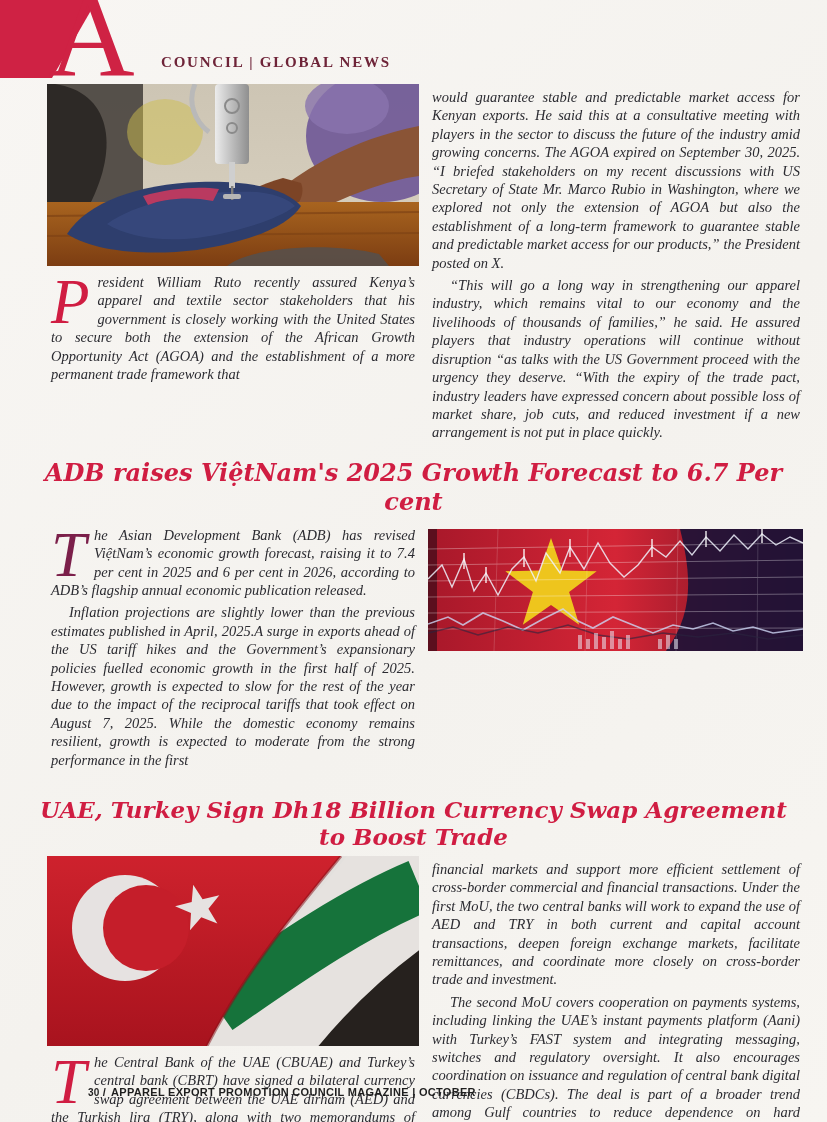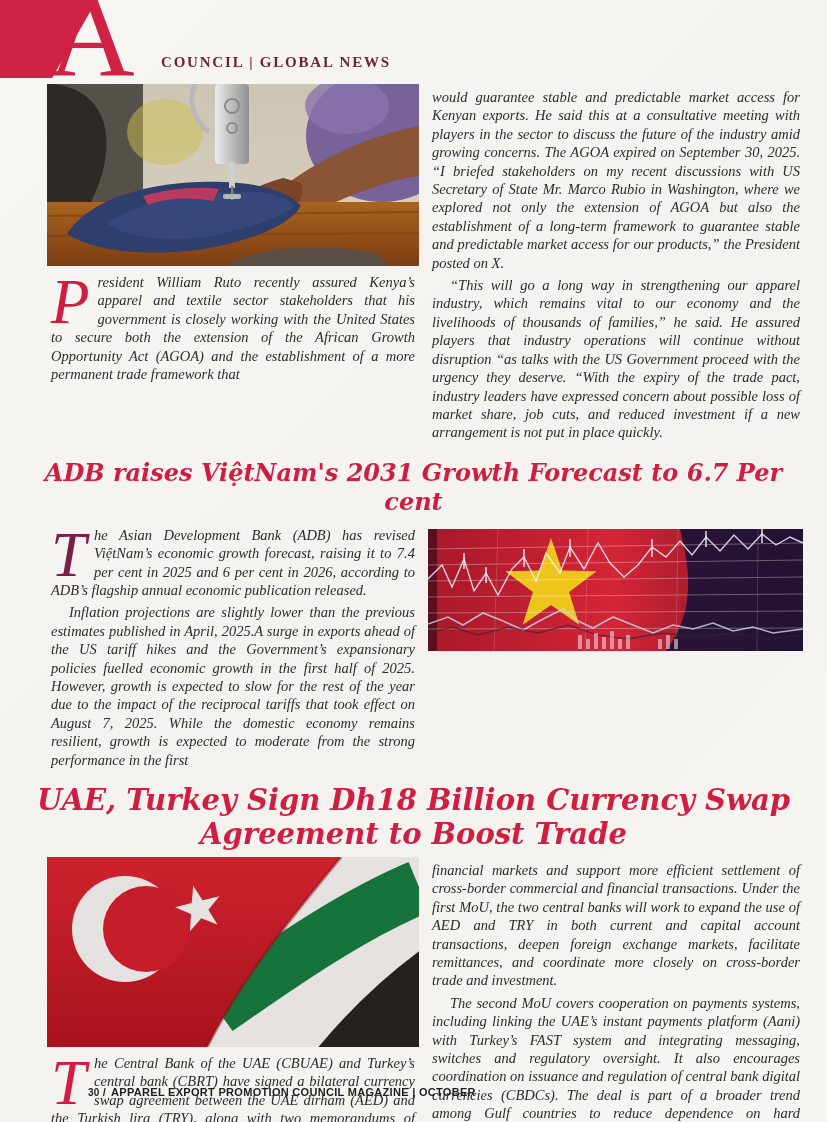--- a/index.html
+++ b/index.html
@@ -25,21 +25,21 @@
     color:var(--label-maroon);
   }
   .headline{
     text-align:center;font-style:italic;font-weight:bold;
     color:var(--accent-red);
     font-family:"DejaVu Serif","Liberation Serif",serif;
     margin:0 28px;
   }
   .h1{font-size:23.5px;margin-top:6px;}
   .h2{font-size:24px;margin-top:12px;}
-  .h3{font-size:29px;margin-top:10px;}
+  .h3{font-size:23px;margin-top:23px;}
   .cols{
     display:grid;grid-template-columns:372px 376px;column-gap:9px;
     padding-left:47px;margin-top:6px;
   }
   .col p{
     margin:4px;text-align:justify;
     font-size:14.5px;line-height:1.27;font-style:italic;
   }
   .col p.follow{text-indent:18px;margin-top:3px;}
   figure{margin:0;line-height:0;}
@@ -123,21 +123,21 @@
       </p>
     </div>
     <div class="col">
       <p>would guarantee stable and predictable market access for Kenyan exports. He said this at a consultative meeting with players in the sector to discuss the future of the industry amid growing concerns. The AGOA expired on September 30, 2025. “I briefed stakeholders on my recent discussions with US Secretary of State Mr. Marco Rubio in Washington, where we explored not only the extension of AGOA but also the establishment of a long-term framework to guarantee stable and predictable market access for our products,” the President posted on X.</p>
       <p class="follow">“This will go a long way in strengthening our apparel industry, which remains vital to our economy and the livelihoods of thousands of families,” he said. He assured players that industry operations will continue without disruption “as talks with the US Government proceed with the urgency they deserve. “With the expiry of the trade pact, industry leaders have expressed concern about possible loss of market share, job cuts, and reduced investment if a new arrangement is not put in place quickly.</p>
     </div>
   </div>
 </section>
 
 <section>
-  <h1 class="headline h2">ADB raises ViệtNam's 2031 Growth Forecast to 6.7 Per cent</h1>
+  <h1 class="headline h2">ADB raises ViệtNam's 2025 Growth Forecast to 6.7 Per cent</h1>
   <div class="cols">
     <div class="col">
       <p>
         <span class="dropcap maroon">T</span><span>he Asian Development Bank (ADB) has revised ViệtNam’s economic growth forecast, raising it to 7.4 per cent in 2025 and 6 per cent in 2026, according to ADB’s flagship annual economic publication released.</span>
       </p>
       <p class="follow">Inflation projections are slightly lower than the previous estimates published in April, 2025.A surge in exports ahead of the US tariff hikes and the Government’s expansionary policies fuelled economic growth in the first half of 2025. However, growth is expected to slow for the rest of the year due to the impact of the reciprocal tariffs that took effect on August 7, 2025. While the domestic economy remains resilient, growth is expected to moderate from the strong performance in the first</p>
     </div>
     <div class="col">
       <figure class="fig-caption-gap" style="margin-top:9px;">
         <svg width="375" height="122" viewBox="0 0 375 122">

